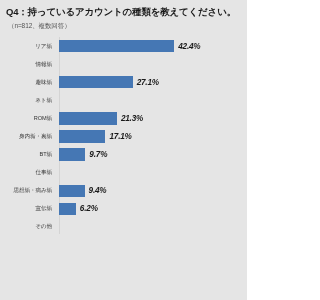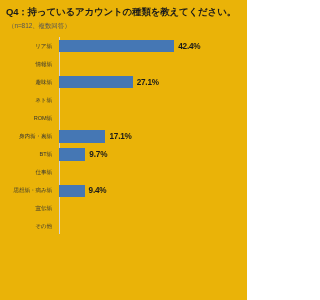--- a/index.html
+++ b/index.html
@@ -6,21 +6,21 @@
   html, body {
     width: 247px;
     height: 300px;
     background: #ffffff;
     font-family: "Liberation Sans", "DejaVu Sans", sans-serif;
     overflow: hidden;
   }
   #chart-card {
     width: 247px;
     height: 300px;
-    background: #eab308;
+    background: #e5e5e5;
     position: relative;
     padding: 0;
   }
   #chart-title {
     font-size: 9.5px;
     font-weight: bold;
     color: #1a1a1a;
     letter-spacing: -0.2px;
     padding: 6px 5px 0 6px;
     line-height: 12px;
@@ -63,20 +63,21 @@
     letter-spacing: -0.1px;
     white-space: nowrap;
     overflow: visible;
   }
   .bar-wrap {
     flex: 1;
     display: flex;
     align-items: center;
     height: 100%;
     padding-left: 4px;
+    font-style: italic;
   }
   .bar {
     height: 12.4px;
     background: #4577b4;
     flex-shrink: 0;
   }
   .bar-value {
     font-size: 8.2px;
     font-weight: bold;
     color: #1a1a1a;
@@ -111,20 +112,24 @@
           <div class="bar-wrap">
             <div class="bar" style="width: 73.64px; background: rgb(69, 119, 180);"></div>
             <div class="bar-value">27.1%</div>
           </div>
         </div>
         <div class="bar-row">
           <div class="cat-label">ネト垢</div>
         </div>
         <div class="bar-row">
           <div class="cat-label">ROM垢</div>
+          <div class="bar-wrap">
+            <div class="bar" style="width: 57.88px; background: rgb(69, 119, 180);"></div>
+            <div class="bar-value">21.3%</div>
+          </div>
         </div>
         <div class="bar-row">
           <div class="cat-label">身内垢・裏垢</div>
           <div class="bar-wrap">
             <div class="bar" style="width: 46.47px; background: rgb(69, 119, 180);"></div>
             <div class="bar-value">17.1%</div>
           </div>
         </div>
         <div class="bar-row">
           <div class="cat-label">BT垢</div>
@@ -138,20 +143,24 @@
         </div>
         <div class="bar-row">
           <div class="cat-label">思想垢・病み垢</div>
           <div class="bar-wrap">
             <div class="bar" style="width: 25.54px; background: rgb(69, 119, 180);"></div>
             <div class="bar-value">9.4%</div>
           </div>
         </div>
         <div class="bar-row">
           <div class="cat-label">宣伝垢</div>
+          <div class="bar-wrap">
+            <div class="bar" style="width: 16.85px; background: rgb(69, 119, 180);"></div>
+            <div class="bar-value">6.2%</div>
+          </div>
         </div>
         <div class="bar-row">
           <div class="cat-label">その他</div>
         </div>
       </div>
   </div>
 
 </div>
 
 </body></html>

